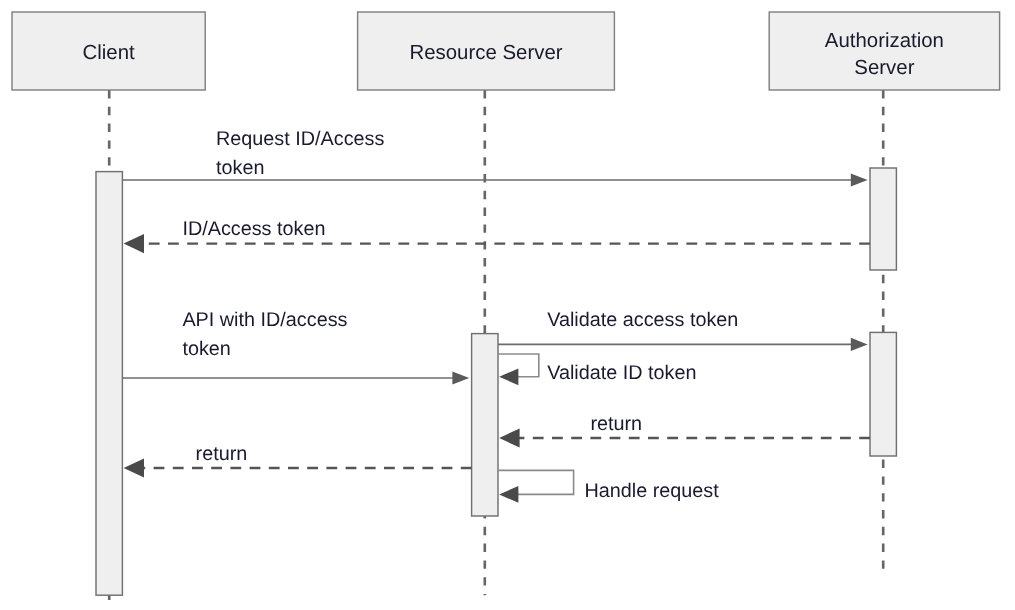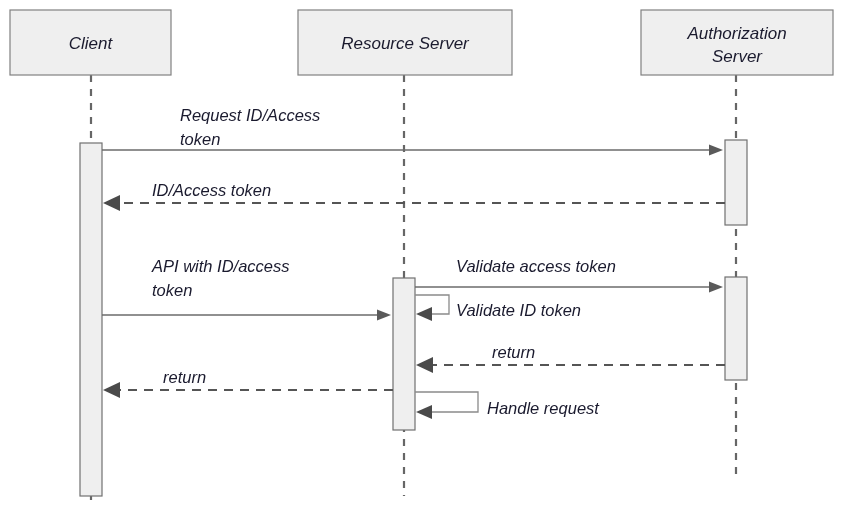--- a/index.html
+++ b/index.html
@@ -8,21 +8,20 @@
     padding: 0;
     background: #ffffff;
   }
   #canvas {
     position: relative;
     width: 846px;
     height: 508px;
     background: #ffffff;
     font-family: "Liberation Sans", sans-serif;
     overflow: hidden;
-    font-style: italic;
   }
   #diagram-svg {
     position: absolute;
     left: 0;
     top: 0;
     width: 846px;
     height: 508px;
   }
   .participant-box {
     fill: #efefef;

